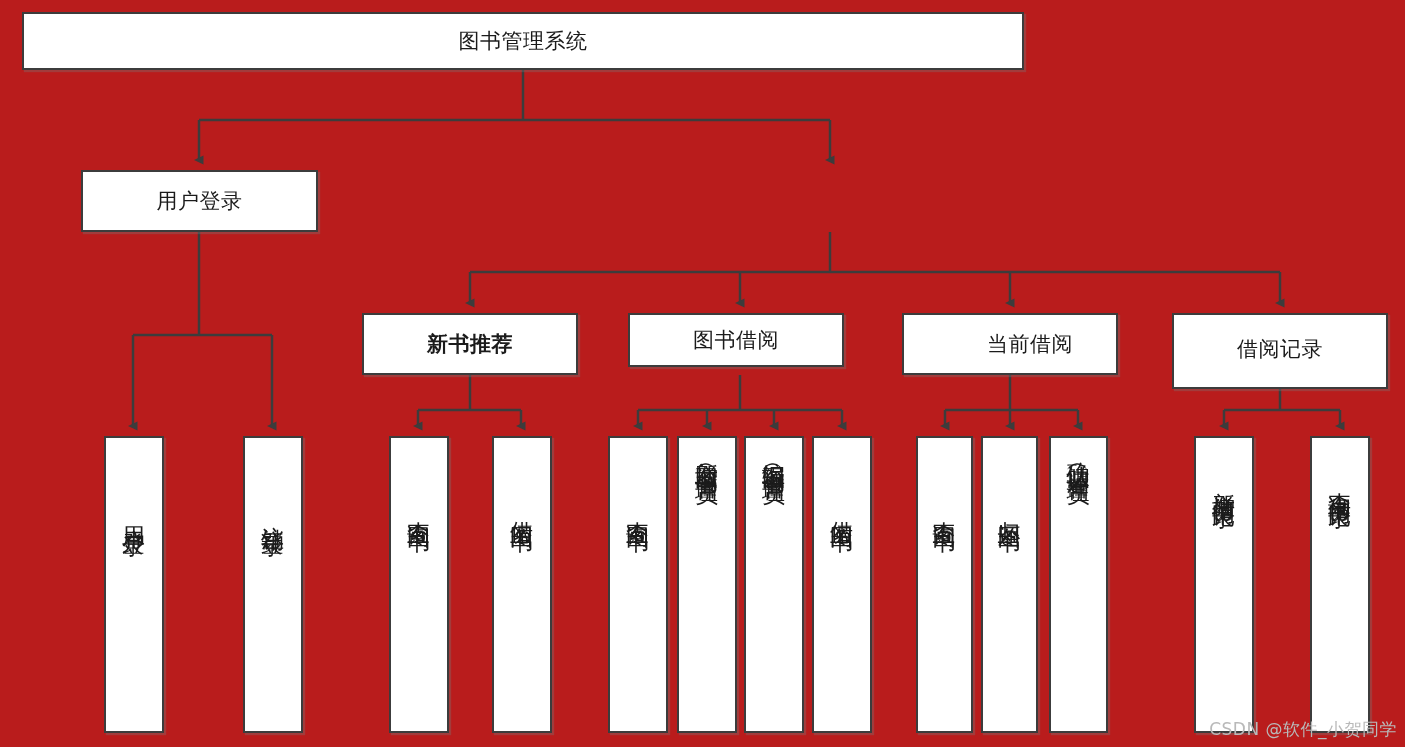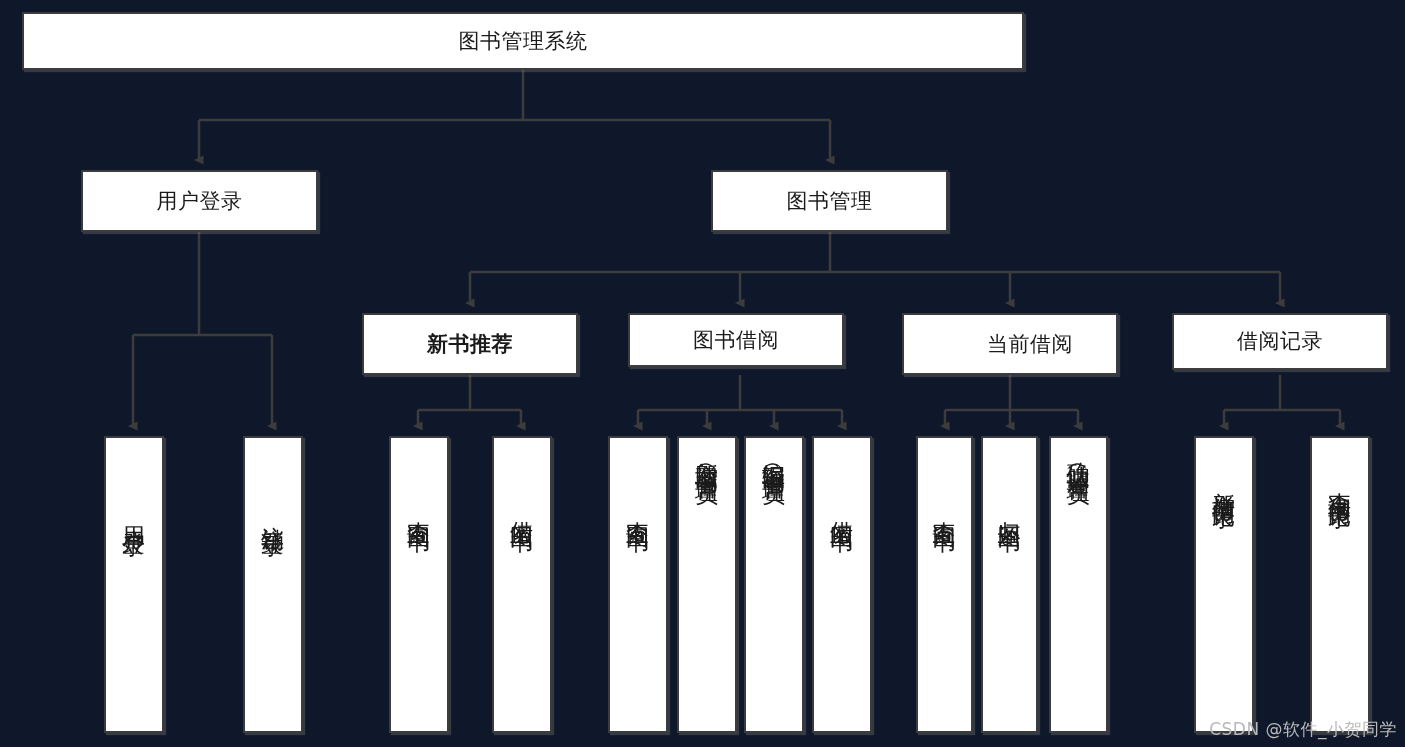--- a/index.html
+++ b/index.html
@@ -7,21 +7,21 @@
     padding: 0;
     background: #ffffff;
   }
   body {
     font-family: "DejaVu Sans", "Liberation Sans", sans-serif;
   }
   #canvas {
     position: relative;
     width: 1405px;
     height: 747px;
-    background: #0f172a;
+    background: #b91c1c;
     overflow: hidden;
   }
   #edges {
     position: absolute;
     left: 0;
     top: 0;
     width: 1405px;
     height: 747px;
     pointer-events: none;
   }
@@ -130,34 +130,31 @@
     </g>
   </svg>
 
   <div class="node h-node" id="node-root" style="left:22px; top:12px; width:1002px; height:58px;">
     <span class="lbl">图书管理系统</span>
   </div>
 
   <div class="node h-node" style="left:81px; top:170px; width:237px; height:62px;">
     <span class="lbl">用户登录</span>
   </div>
-  <div class="node h-node" style="left:711px; top:170px; width:237px; height:62px;">
-    <span class="lbl">图书管理</span>
-  </div>
 
   <div class="node h-node" style="left:362px; top:313px; width:216px; height:62px;font-weight:bold;">
     <span class="lbl">新书推荐</span>
   </div>
   <div class="node h-node" style="left:628px; top:313px; width:216px; height:54px;">
     <span class="lbl">图书借阅</span>
   </div>
   <div class="node h-node" style="left:902px; top:313px; width:216px; height:62px;padding-left:40px;">
     <span class="lbl">当前借阅</span>
   </div>
-  <div class="node h-node" style="left:1172px; top:313px; width:216px; height:57px;">
+  <div class="node h-node" style="left:1172px; top:313px; width:216px; height:76px;font-family:Liberation Mono, monospace;">
     <span class="lbl">借阅记录</span>
   </div>
 
   <div class="node v-node" style="left:104px; top:436px; width:60px; height:297px; padding-top:70px;">
     <span class="lbl">用户登录</span>
   </div>
   <div class="node v-node" style="left:243px; top:436px; width:60px; height:297px; padding-top:70px;">
     <span class="lbl">注销登录</span>
   </div>
 

